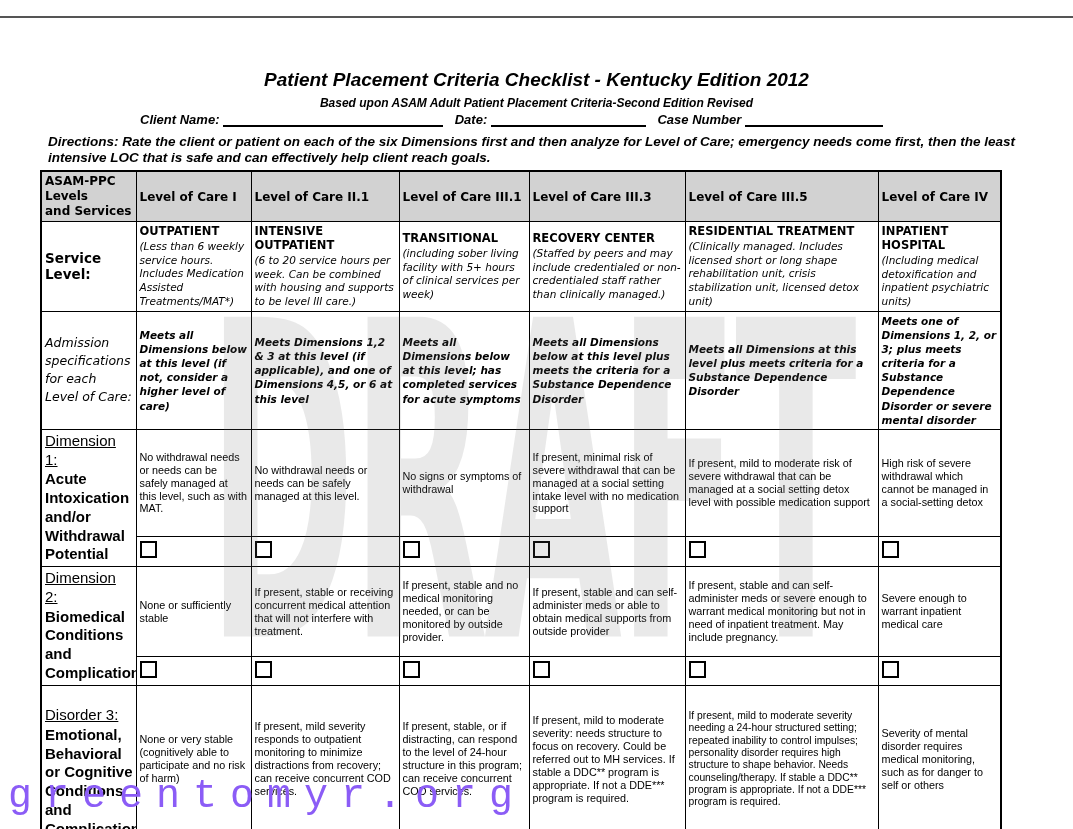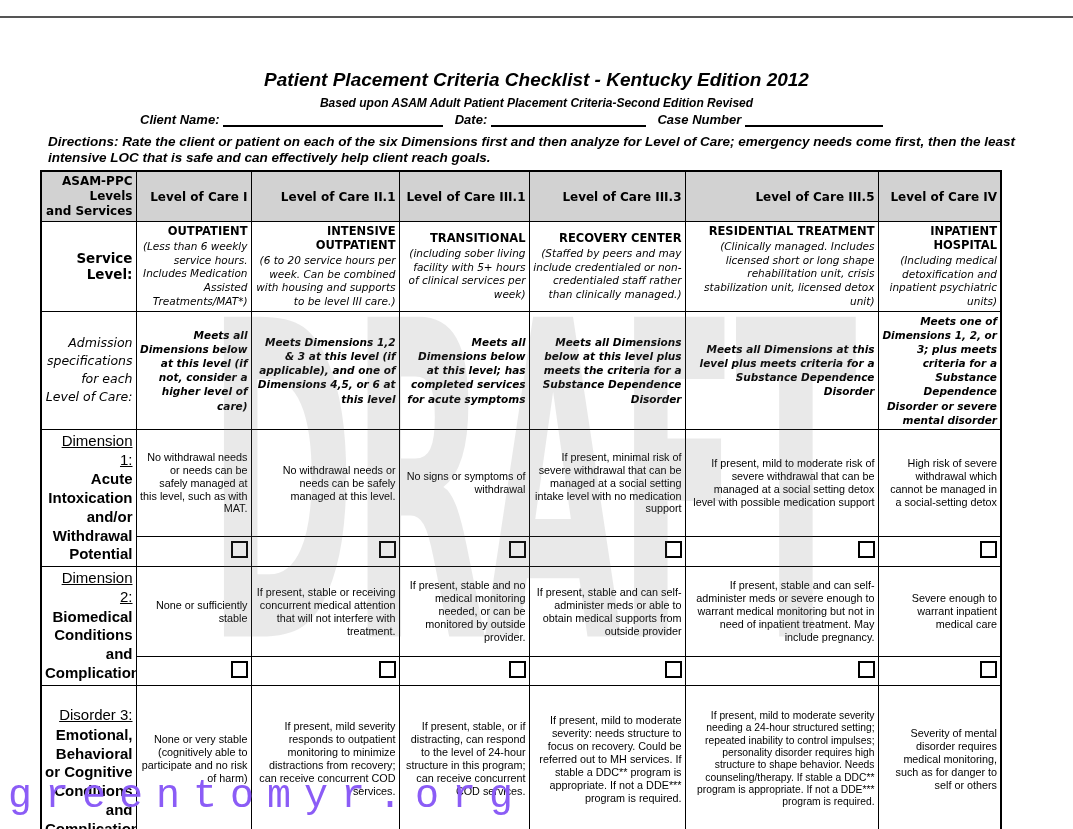--- a/index.html
+++ b/index.html
@@ -17,21 +17,21 @@
     font-style:italic;font-weight:bold;font-size:13px;}
   .blank{display:inline-block;border-bottom:2px solid #000;height:13px;vertical-align:bottom;}
   .blank.client{width:220px;margin-right:8px;}
   .blank.date{width:155px;margin-right:8px;}
   .blank.case{width:138px;}
   .directions{position:absolute;top:134px;left:48px;width:995px;
     font-style:italic;font-weight:bold;font-size:13.5px;line-height:1.22;}
 
   table.ppc{position:absolute;top:170px;left:40px;width:960px;border-collapse:collapse;
     table-layout:fixed;border:2px solid #000;}
-  table.ppc td,table.ppc th{border:1px solid #000;vertical-align:middle;text-align:right;
+  table.ppc td,table.ppc th{border:1px solid #000;vertical-align:middle;text-align:left;
     padding:2px 3px;overflow:hidden;}
 
   
   .hdr-row td{background:#d2d2d2;font-family:"DejaVu Sans",sans-serif;font-weight:bold;font-size:12px;}
   .corner{font-size:12.5px;line-height:1.25;}
   .svc-hdr{font-family:"DejaVu Sans",sans-serif;font-weight:bold;font-size:13.5px;}
   .svc-name{font-family:"DejaVu Sans",sans-serif;font-weight:bold;font-size:11.5px;margin-bottom:2px;}
   .svc-desc{font-family:"DejaVu Sans",sans-serif;font-style:italic;font-size:10.5px;line-height:1.3;}
   .adm-hdr{font-family:"DejaVu Sans",sans-serif;font-style:italic;font-size:12.5px;line-height:1.45;}
   .adm-cell{font-family:"DejaVu Sans",sans-serif;font-style:italic;font-weight:bold;

